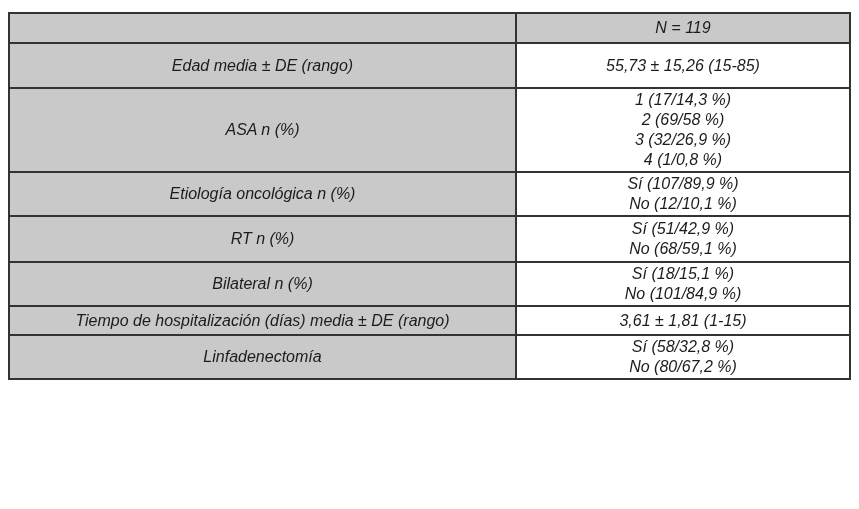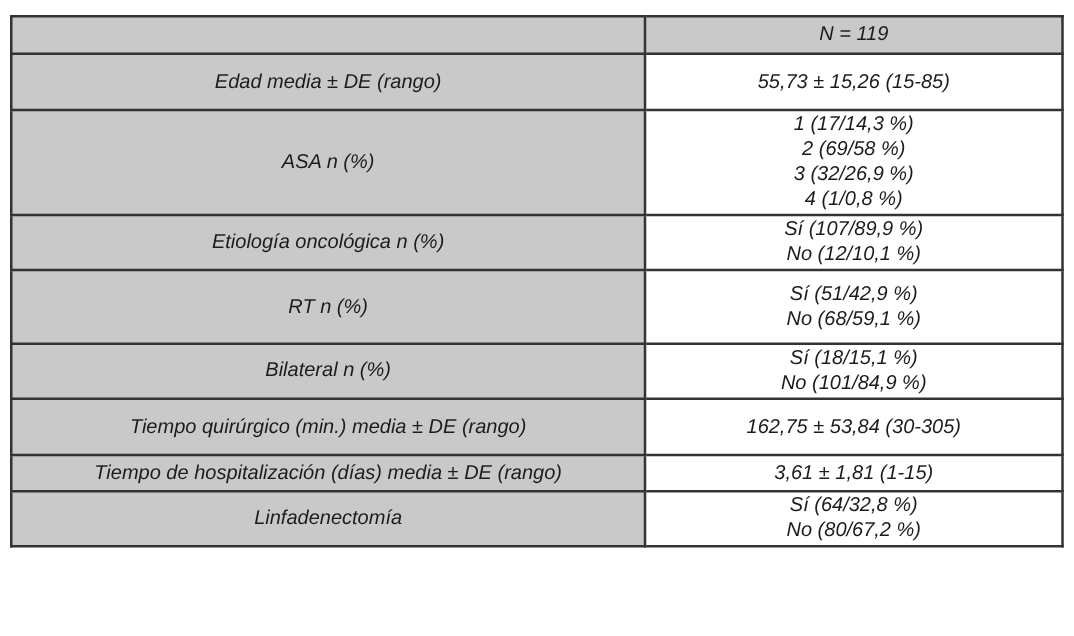--- a/index.html
+++ b/index.html
@@ -65,21 +65,21 @@
     font-style: normal;
   }
   .header-row .value-cell {
     background: var(--cell-gray);
     font-style: italic;
     font-weight: normal;
   }
   tr.rh-28 { height: 45px; }
   tr.rh-29 { height: 29px; }
   tr.rh-30 { height: 30px; margin-left: 33px; }
-  tr.rh-46 { height: 59px; margin-left: 12px; }
+  tr.rh-46 { height: 46px; margin-left: 12px; }
   tr.rh-47 { height: 44px; }
   tr.rh-80 { height: 80px; }
   .value-line { line-height: 20px; font-style: italic; }
 </style>
 </head>
 <body>
 
 <div class="page">
 
   <div class="caption">
@@ -126,35 +126,29 @@
           <div class="value-line">No (68/59,1 %)</div>
         </td>
       </tr>
       <tr class="rh-47">
         <td class="label-cell">Bilateral n (%)</td>
         <td class="value-cell">
           <div class="value-line">Sí (18/15,1 %)</div>
           <div class="value-line">No (101/84,9 %)</div>
         </td>
       </tr>
-      <tr class="rh-28">
-        <td class="label-cell">Tiempo quirúrgico (min.) media ± DE (rango)</td>
-        <td class="value-cell">
-          <div class="value-line">162,75 ± 53,84 (30-305)</div>
-        </td>
-      </tr>
       <tr class="rh-29">
         <td class="label-cell">Tiempo de hospitalización (días) media ± DE (rango)</td>
         <td class="value-cell">
           <div class="value-line">3,61 ± 1,81 (1-15)</div>
         </td>
       </tr>
       <tr class="rh-47">
         <td class="label-cell">Linfadenectomía</td>
         <td class="value-cell">
-          <div class="value-line">Sí (64/32,8 %)</div>
+          <div class="value-line">Sí (58/32,8 %)</div>
           <div class="value-line">No (80/67,2 %)</div>
         </td>
       </tr>
     </tbody>
   </table>
 
 </div>
 
 </body></html>

